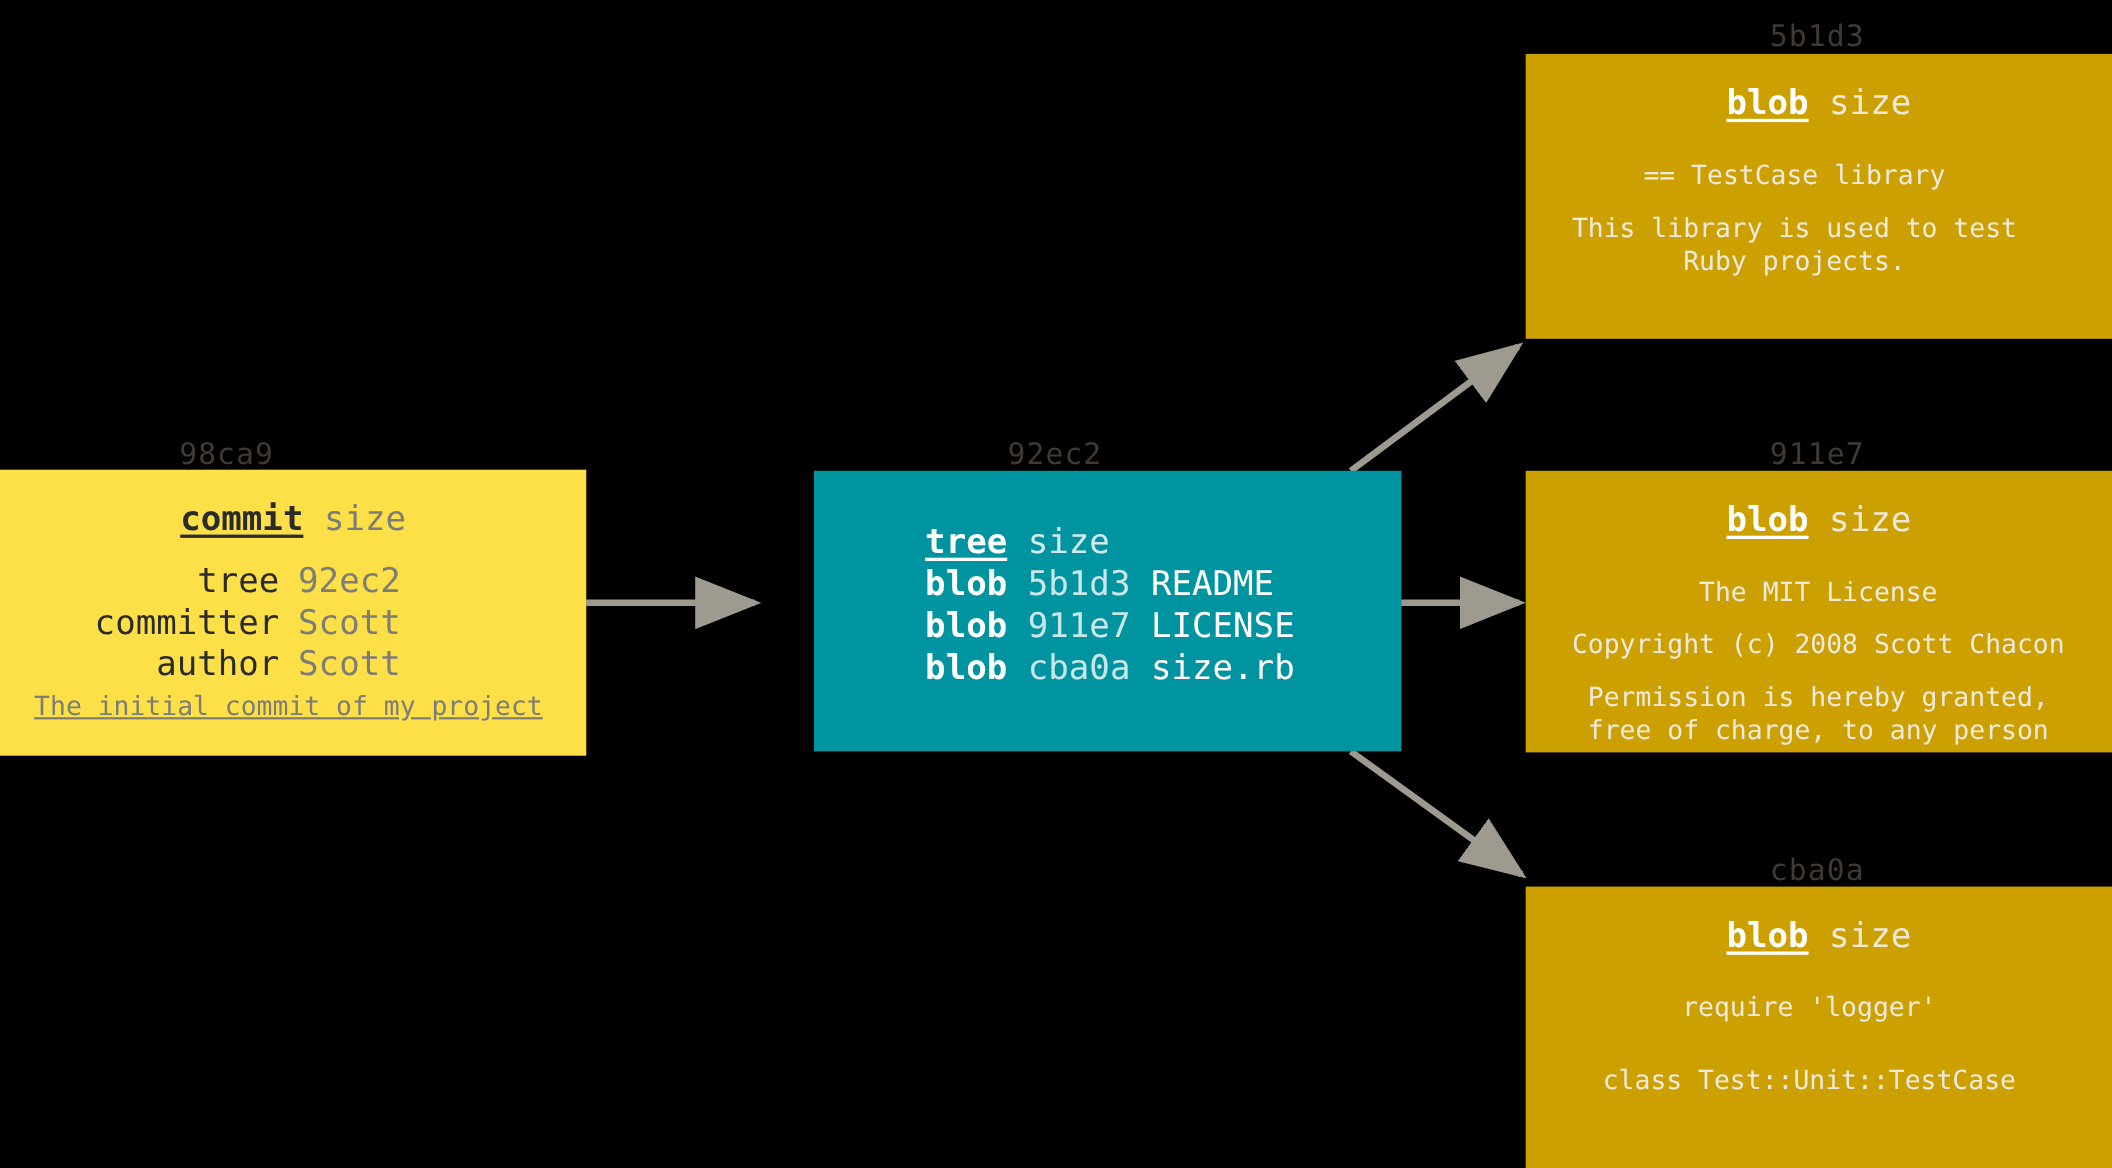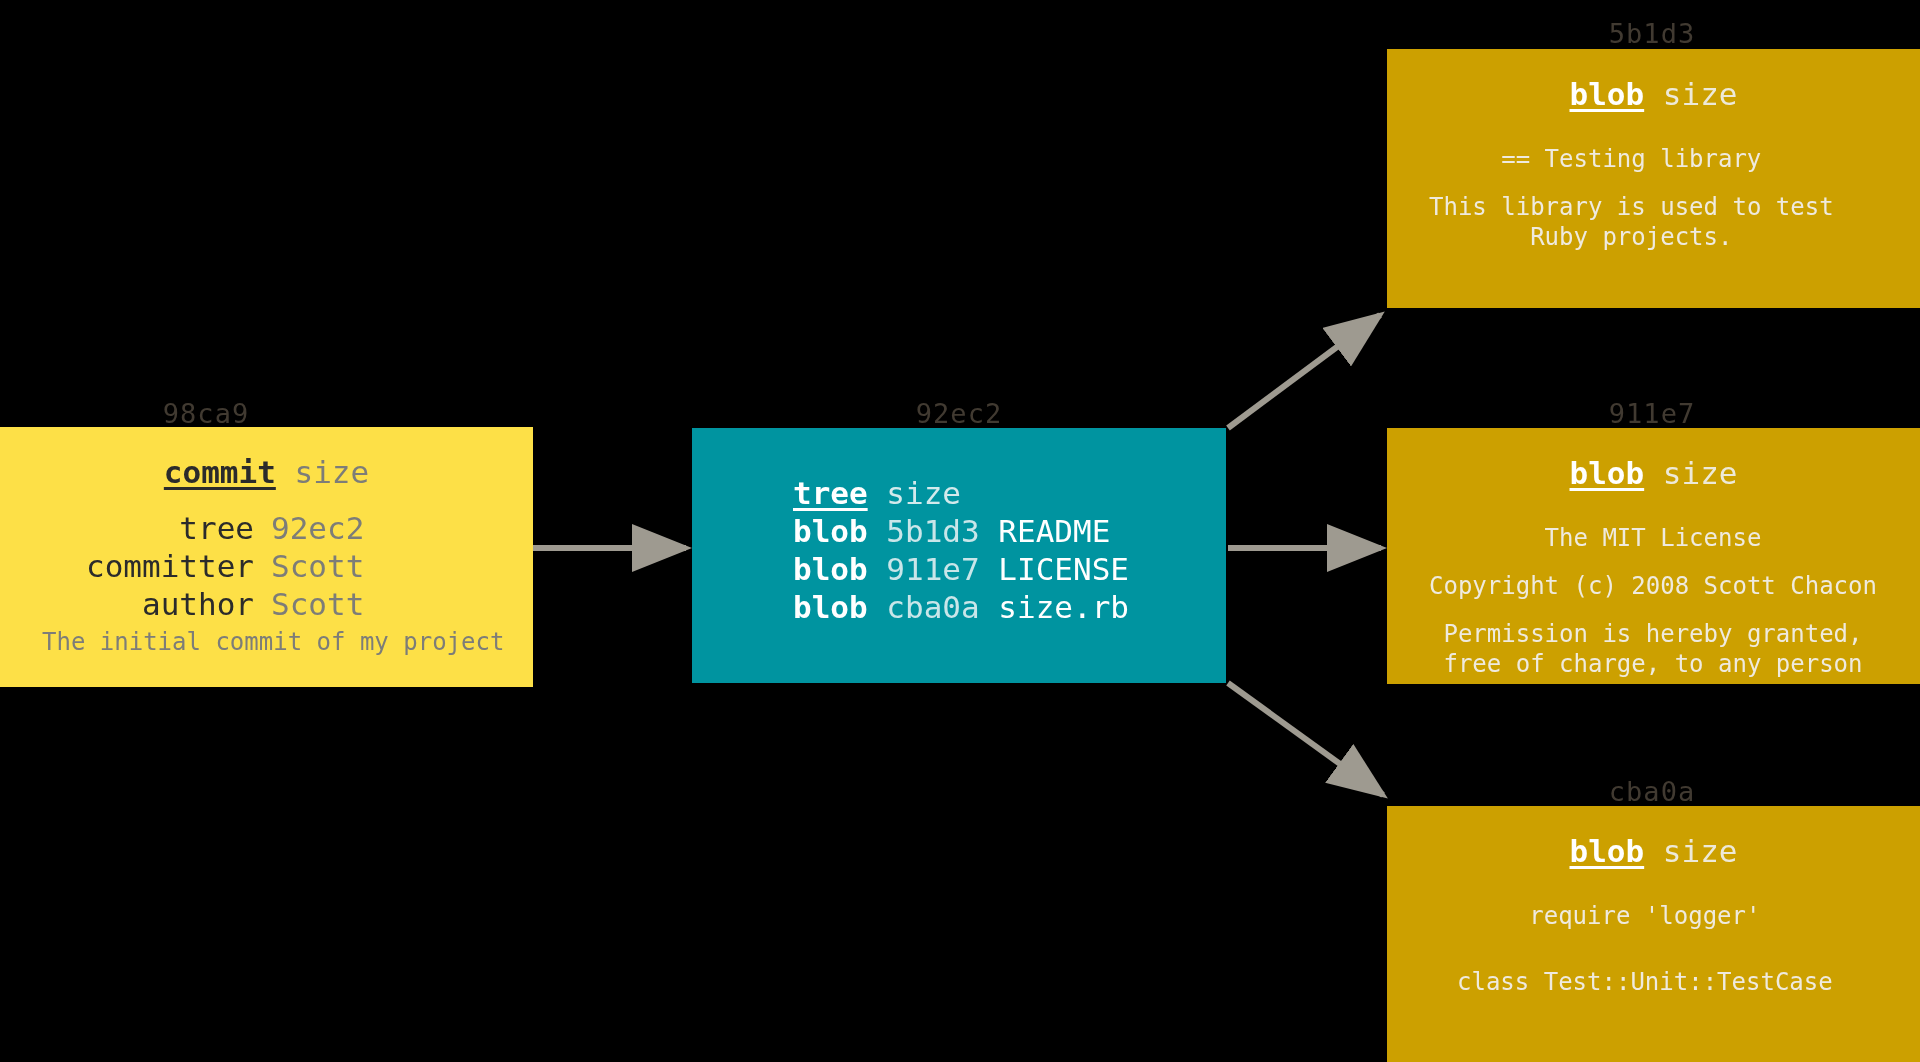--- a/index.html
+++ b/index.html
@@ -27,21 +27,21 @@
     font-family: "DejaVu Sans Mono", "Liberation Mono", monospace;
   }
 
   
   .obj-box {
     position: absolute;
     overflow: hidden;
     box-sizing: border-box;
   }
   .obj-commit { background: #fde047; }
-  .obj-tree   { background: #0094a0; }
+  .obj-tree   { background: #0094a0; margin-left: 48px; }
   .obj-blob   { background: #cca000; text-align: center; }
 
   
   .obj-header {
     font-size: 31px;
     white-space: nowrap;
     line-height: 1.0;
   }
   .obj-header .kw {
     font-weight: bold;
@@ -169,21 +169,21 @@
         <td class="k">committer</td>
         <td class="v">Scott</td>
       </tr>
       <tr>
         <td class="k">author</td>
         <td class="v">Scott</td>
       </tr>
     </tbody>
       </table>
 
-    <div class="commit-msg" style="left:42px; top:203px;">The initial commit of my project</div>
+    <div class="commit-msg" style="left:31px; top:203px;text-decoration:underline;">The initial commit of my project</div>
   </div>
 
   <div class="hash-label" style="left:859px; top:398px; width:200px;">92ec2</div>
 
   <div class="obj-box obj-tree" style="left:692px; top:428px; width:534px; height:255px;">
 
     <div class="tree-rows" style="left:101px; top:46px;">
       <div class="tree-row obj-header" style="font-size:31px;">
         <span class="kw">tree</span><span>&nbsp;</span><span class="sz">size</span>
       </div>
@@ -200,21 +200,21 @@
   </div>
 
   <div class="hash-label" style="left:1552px; top:18px; width:200px;">5b1d3</div>
 
   <div class="obj-box obj-blob" style="left:1387px; top:49px; width:533px; height:259px;">
     <div class="commit-header-row" style="top:30px;">
       <div class="obj-header">
         <span class="kw">blob</span><span>&nbsp;</span><span class="sz">size</span>
       </div>
     </div>
-    <div class="blob-body" style="left:42px; top:95px;"><span>== Testing library</span><span class="blank"></span><span style="display:block">This library is used to test</span><span style="display:block">Ruby projects.</span></div>
+    <div class="blob-body" style="left:42px; top:95px;"><span>== TestCase library</span><span class="blank"></span><span style="display:block">This library is used to test</span><span style="display:block">Ruby projects.</span></div>
   </div>
 
   <div class="hash-label" style="left:1552px; top:398px; width:200px;">911e7</div>
 
   <div class="obj-box obj-blob" style="left:1387px; top:428px; width:533px; height:256px;">
     <div class="commit-header-row" style="top:30px;">
       <div class="obj-header">
         <span class="kw">blob</span><span>&nbsp;</span><span class="sz">size</span>
       </div>
     </div>

